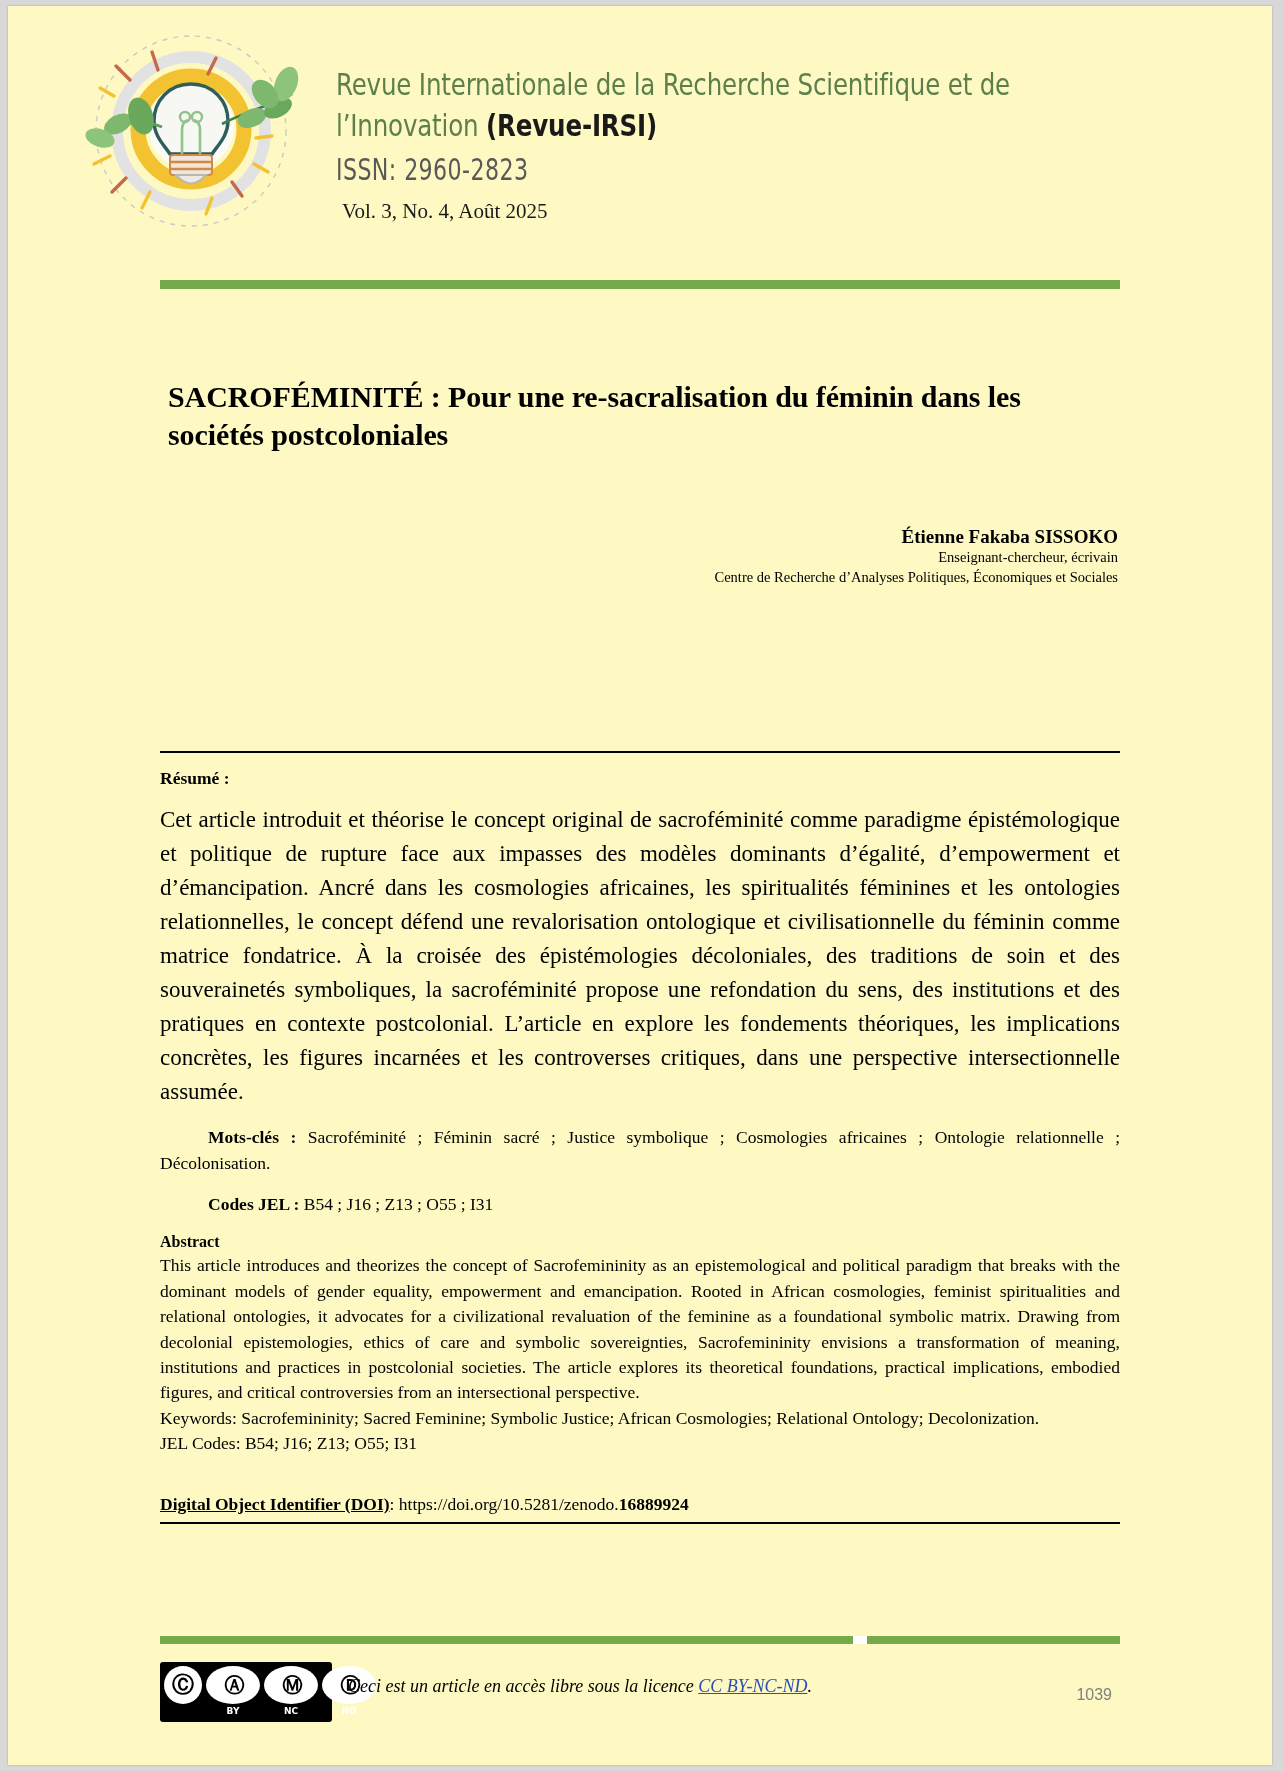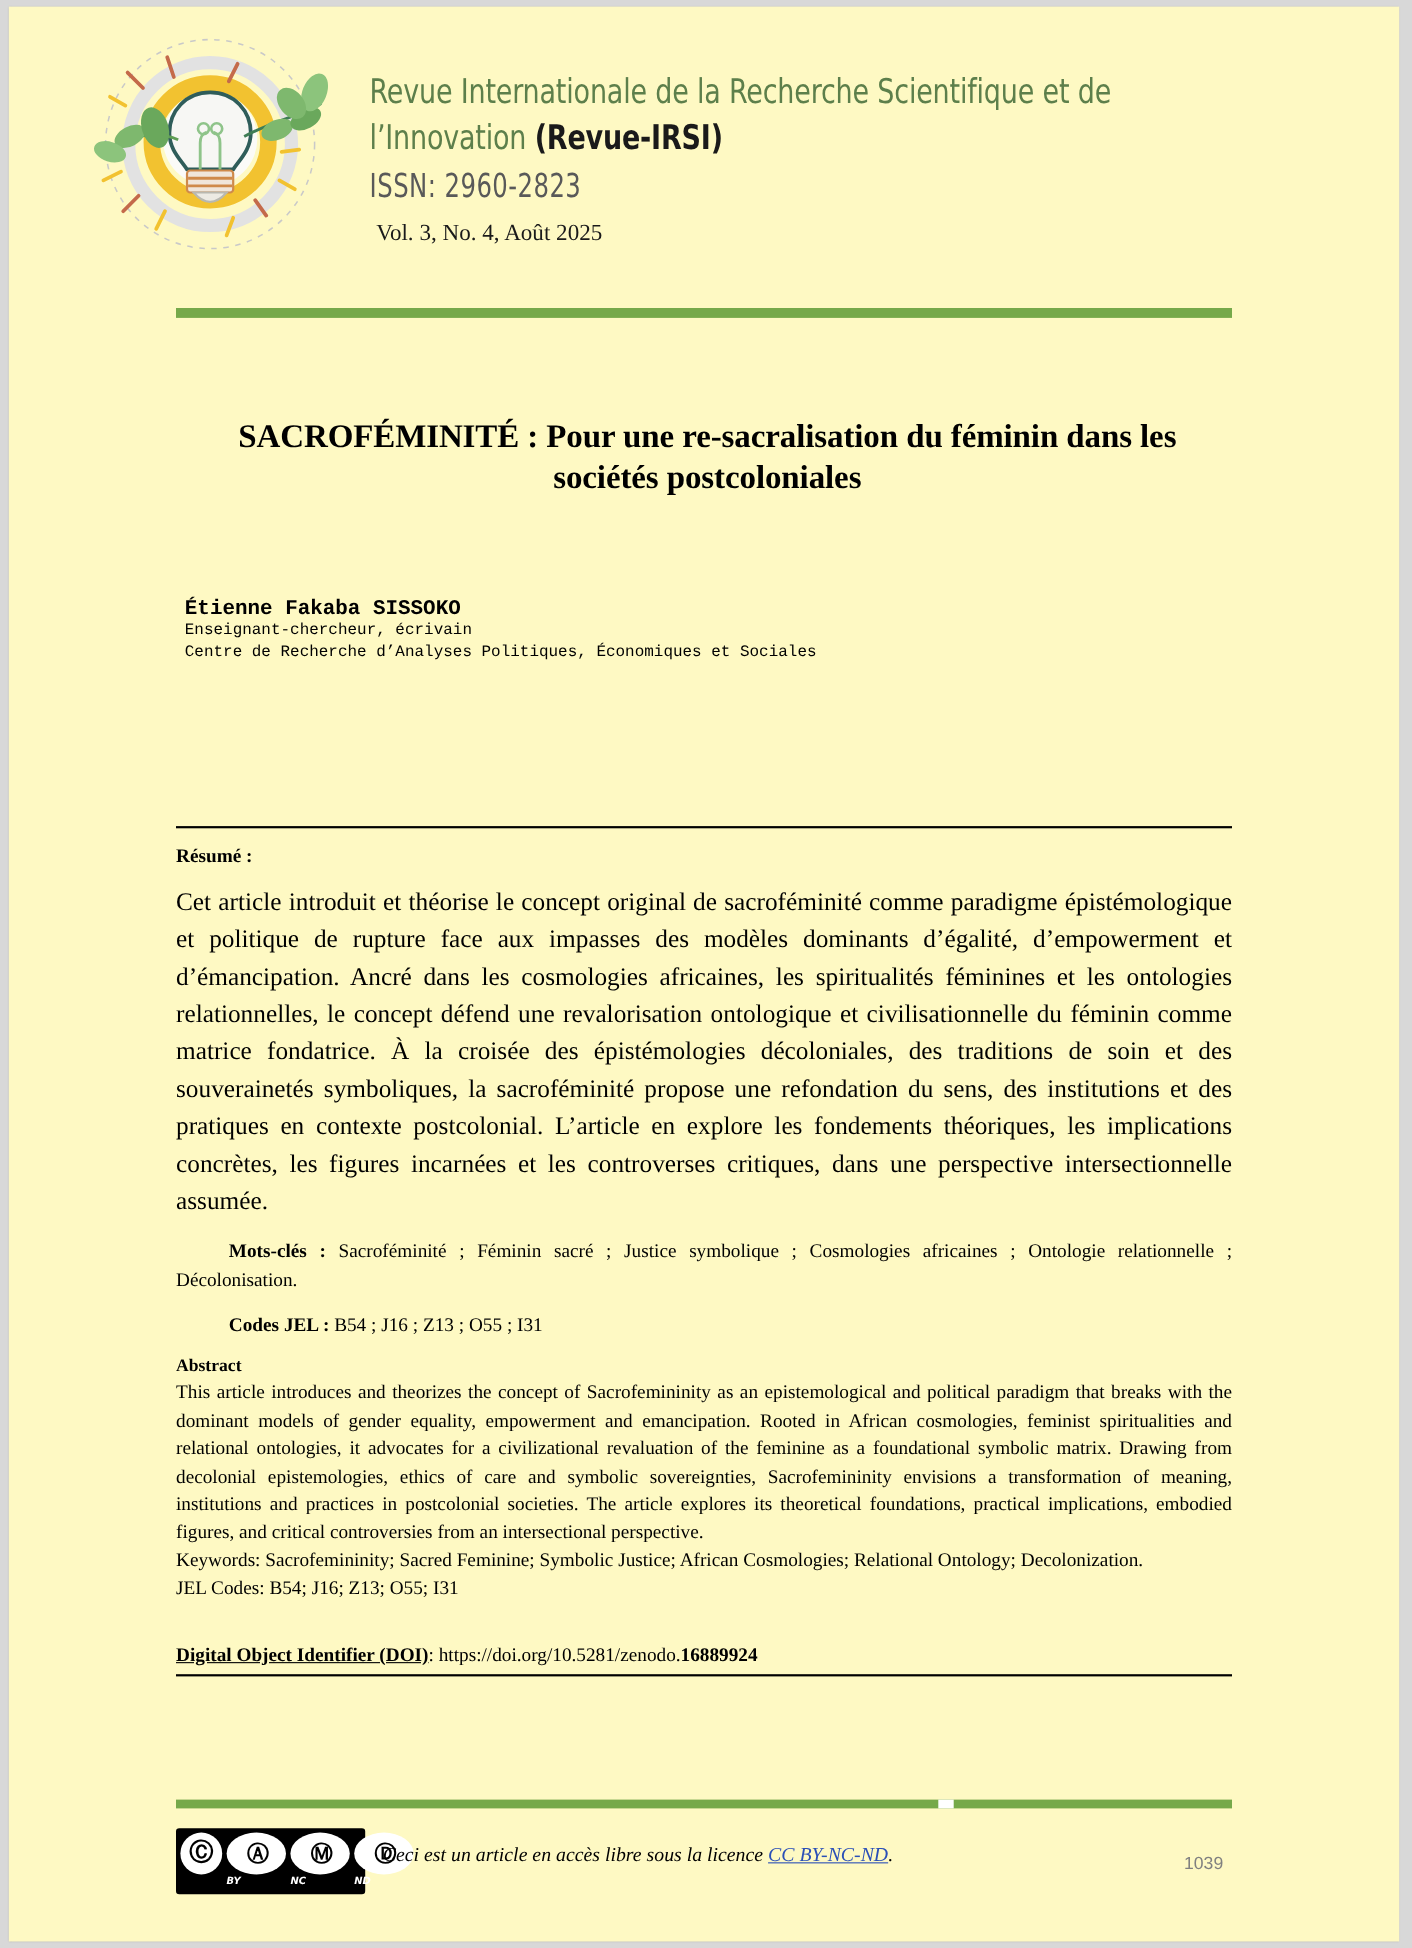--- a/index.html
+++ b/index.html
@@ -85,36 +85,34 @@
     height: 9px;
     background: #76a94a;
   }
 
   
   .article-title {
     position: absolute;
     left: 160px;
     top: 372px;
     width: 950px;
-    text-align: center;
     font-size: 30px;
     font-weight: bold;
     line-height: 1.28;
     color: #000;
     letter-spacing: -0.1px;
   }
 
   
   .author-block {
     position: absolute;
     left: 160px;
-    top: 536px;
+    top: 520px;
     width: 950px;
-    text-align: left;
-    font-family: Liberation Mono, monospace;
+    text-align: right;
   }
   .author-name {
     font-size: 19px;
     font-weight: bold;
     color: #000;
   }
   .affiliations {
     font-size: 14.5px;
     line-height: 1.35;
     color: #000;
@@ -243,21 +241,21 @@
     position: absolute;
     left: 4px;
     top: 44px;
     display: flex;
     gap: 4px;
     color: #fff;
     font-family: "DejaVu Sans", sans-serif;
     font-size: 9px;
     font-weight: bold;
   }
-  .cc-lab { width: 54px; text-align: left; font-style: italic; }
+  .cc-lab { width: 54px; text-align: center; }
   .cc-lab.first { width: 38px; }
   .license-text {
     position: absolute;
     left: 188px;
     top: 22px;
     font-size: 18px;
     font-style: italic;
     color: #000;
   }
   .license-link {

